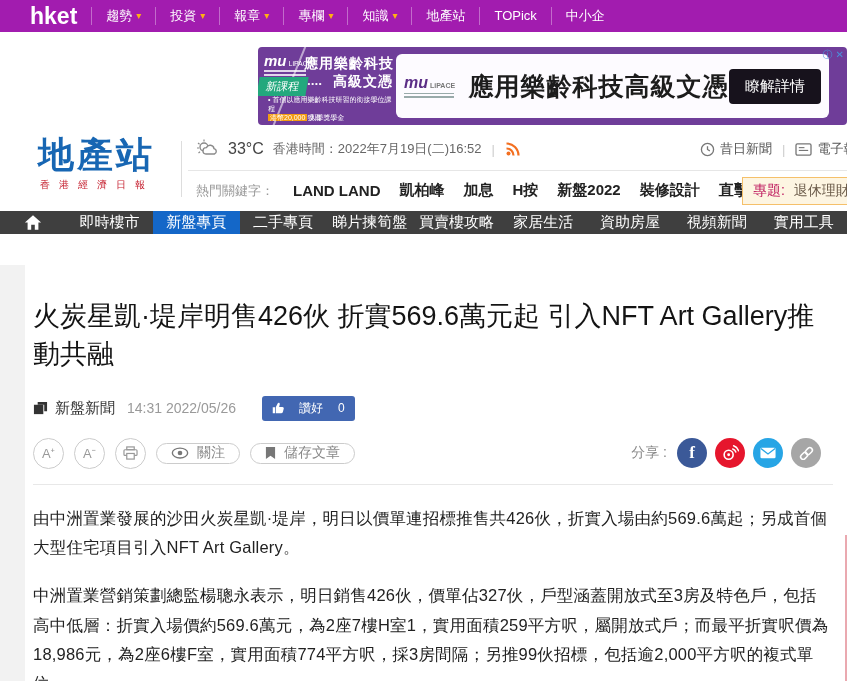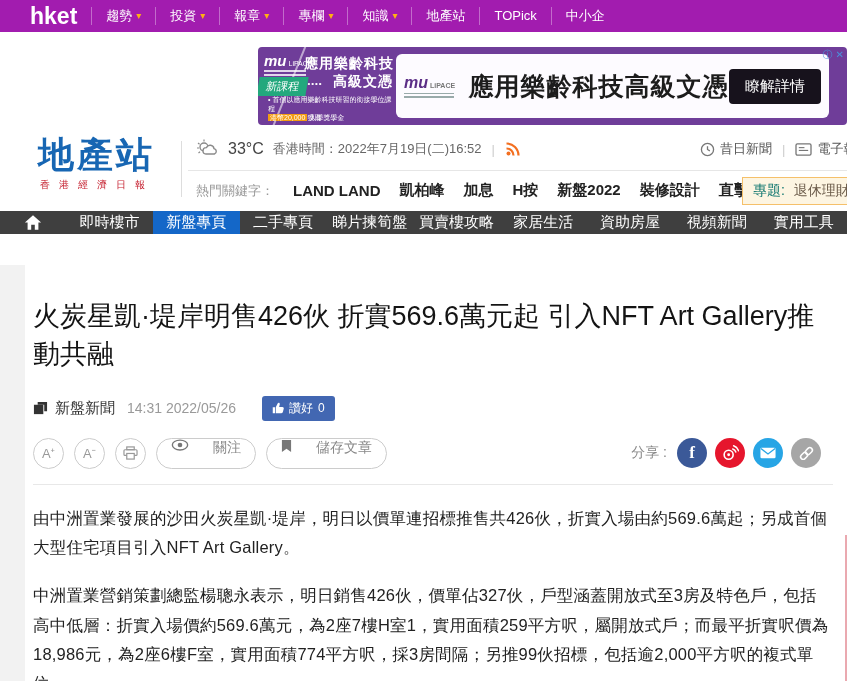--- a/index.html
+++ b/index.html
@@ -54,44 +54,44 @@
   .hk-time { font-size:13px; color:#666; margin-left:9px; }
   .pipe { color:#ccc; margin:0 10px; font-size:13px; }
   .hrow1-right { position:absolute; left:700px; top:15px; display:flex; align-items:center; white-space:nowrap; }
   .hlink { font-size:13px; color:#555; margin-left:5px; cursor:pointer; }
   .hdiv { position:absolute; left:188px; right:0; top:45px; height:1px; background:#e6e6e6; }
   .hrow2 { position:absolute; left:196px; top:56px; display:flex; align-items:center; gap:19px; white-space:nowrap; }
   .kw-label { font-size:13px; color:#999; }
   .kw { font-size:15px; font-weight:bold; color:#222; cursor:pointer; }
   .topic-box { position:absolute; left:742px; top:52px; border:1px solid #f5c06a; background:#fdf5e2;
     padding:4px 10px; font-size:14px; white-space:nowrap; cursor:pointer; }
-  .topic-label { color:#0f766e; }
+  .topic-label { color:#be185d; }
   .topic-value { color:#6a5a49; margin-left:5px; }
 
   
   .mainnav { height:23px; background:#3f3f3f; display:flex; align-items:stretch; }
   .nav-home { width:66px; display:flex; align-items:center; justify-content:center; cursor:pointer; }
   .nav-item { flex:1; display:flex; align-items:center; justify-content:center; color:#fff;
     font-size:15px; cursor:pointer; }
   .nav-item.active { background:#1467c8; }
 
   
   .content { height:431px; background:#f2f2f2; position:relative;margin-top:31px; }
   .card { margin-left:25px; width:822px; height:100%; background:#fff; padding:32px 14px 0 8px; }
   .article-title { font-size:27px; line-height:1.42; color:#141414; font-weight:500; max-width:790px; }
   .meta-row { margin-top:22px; display:flex; align-items:center; }
   .meta-cat { font-size:15px; color:#333; margin-left:7px; }
   .meta-time { font-size:14px; color:#9a9a9a; margin-left:12px; }
   .like-btn { margin-left:26px; background:#4267B2; color:#fff; font-size:12px; border-radius:3px;
-    padding:4px 10px; display:flex; align-items:center; gap:5px; cursor:pointer; }
+    padding:4px 10px; display:flex; align-items:center; gap:15px; cursor:pointer; }
   .toolbar-row { margin-top:17px; display:flex; align-items:center; }
   .tool-circle { width:31px; height:31px; border:1px solid #ccc; border-radius:50%; color:#999;
     font-size:13px; display:flex; align-items:center; justify-content:center; margin-right:10px; cursor:pointer; background:#fff; }
-  .tool-pill { height:31px; border:1px solid #ccc; border-radius:16px; color:#888; font-size:14px;
-    display:flex; align-items:flex-start; gap:24px; padding:0 14px; margin-right:10px; cursor:pointer; background:#fff; }
+  .tool-pill { height:21px; border:1px solid #ccc; border-radius:16px; color:#888; font-size:14px;
+    display:flex; align-items:center; gap:8px; padding:0 14px; margin-right:10px; cursor:pointer; background:#fff; }
   .share-group { margin-left:auto; margin-right:12px; display:flex; align-items:center; gap:8px;text-align:right; }
   .share-label { color:#888; font-size:14px; margin-right:2px; }
   .share-circle { width:30px; height:30px; border-radius:50%; display:flex; align-items:center;
     justify-content:center; cursor:pointer; }
   .sc-fb { background:#3b5998; color:#fff; font-size:17px; font-weight:bold; font-family:"Liberation Serif",serif; }
   .sc-weibo { background:#e6162d; }
   .sc-mail { background:#27a5e5; }
   .sc-link { background:#a6a6a6; }
   .body-divider { margin-top:15px; border-top:1px solid #e8e8e8; }
   .para { margin-top:19px; font-size:16.5px; line-height:1.78; color:#222; max-width:805px; letter-spacing:.2px; }

